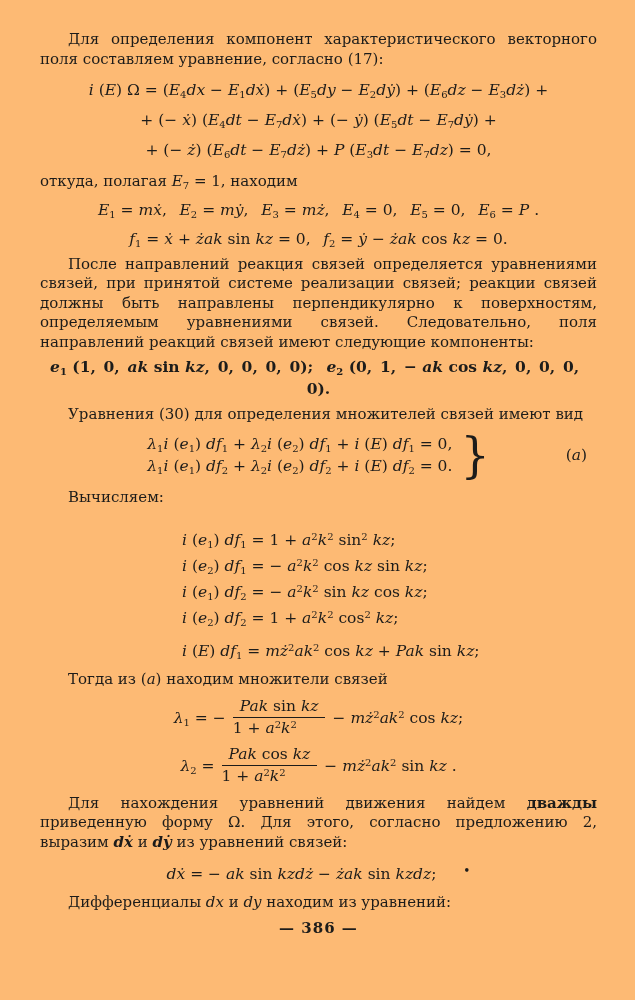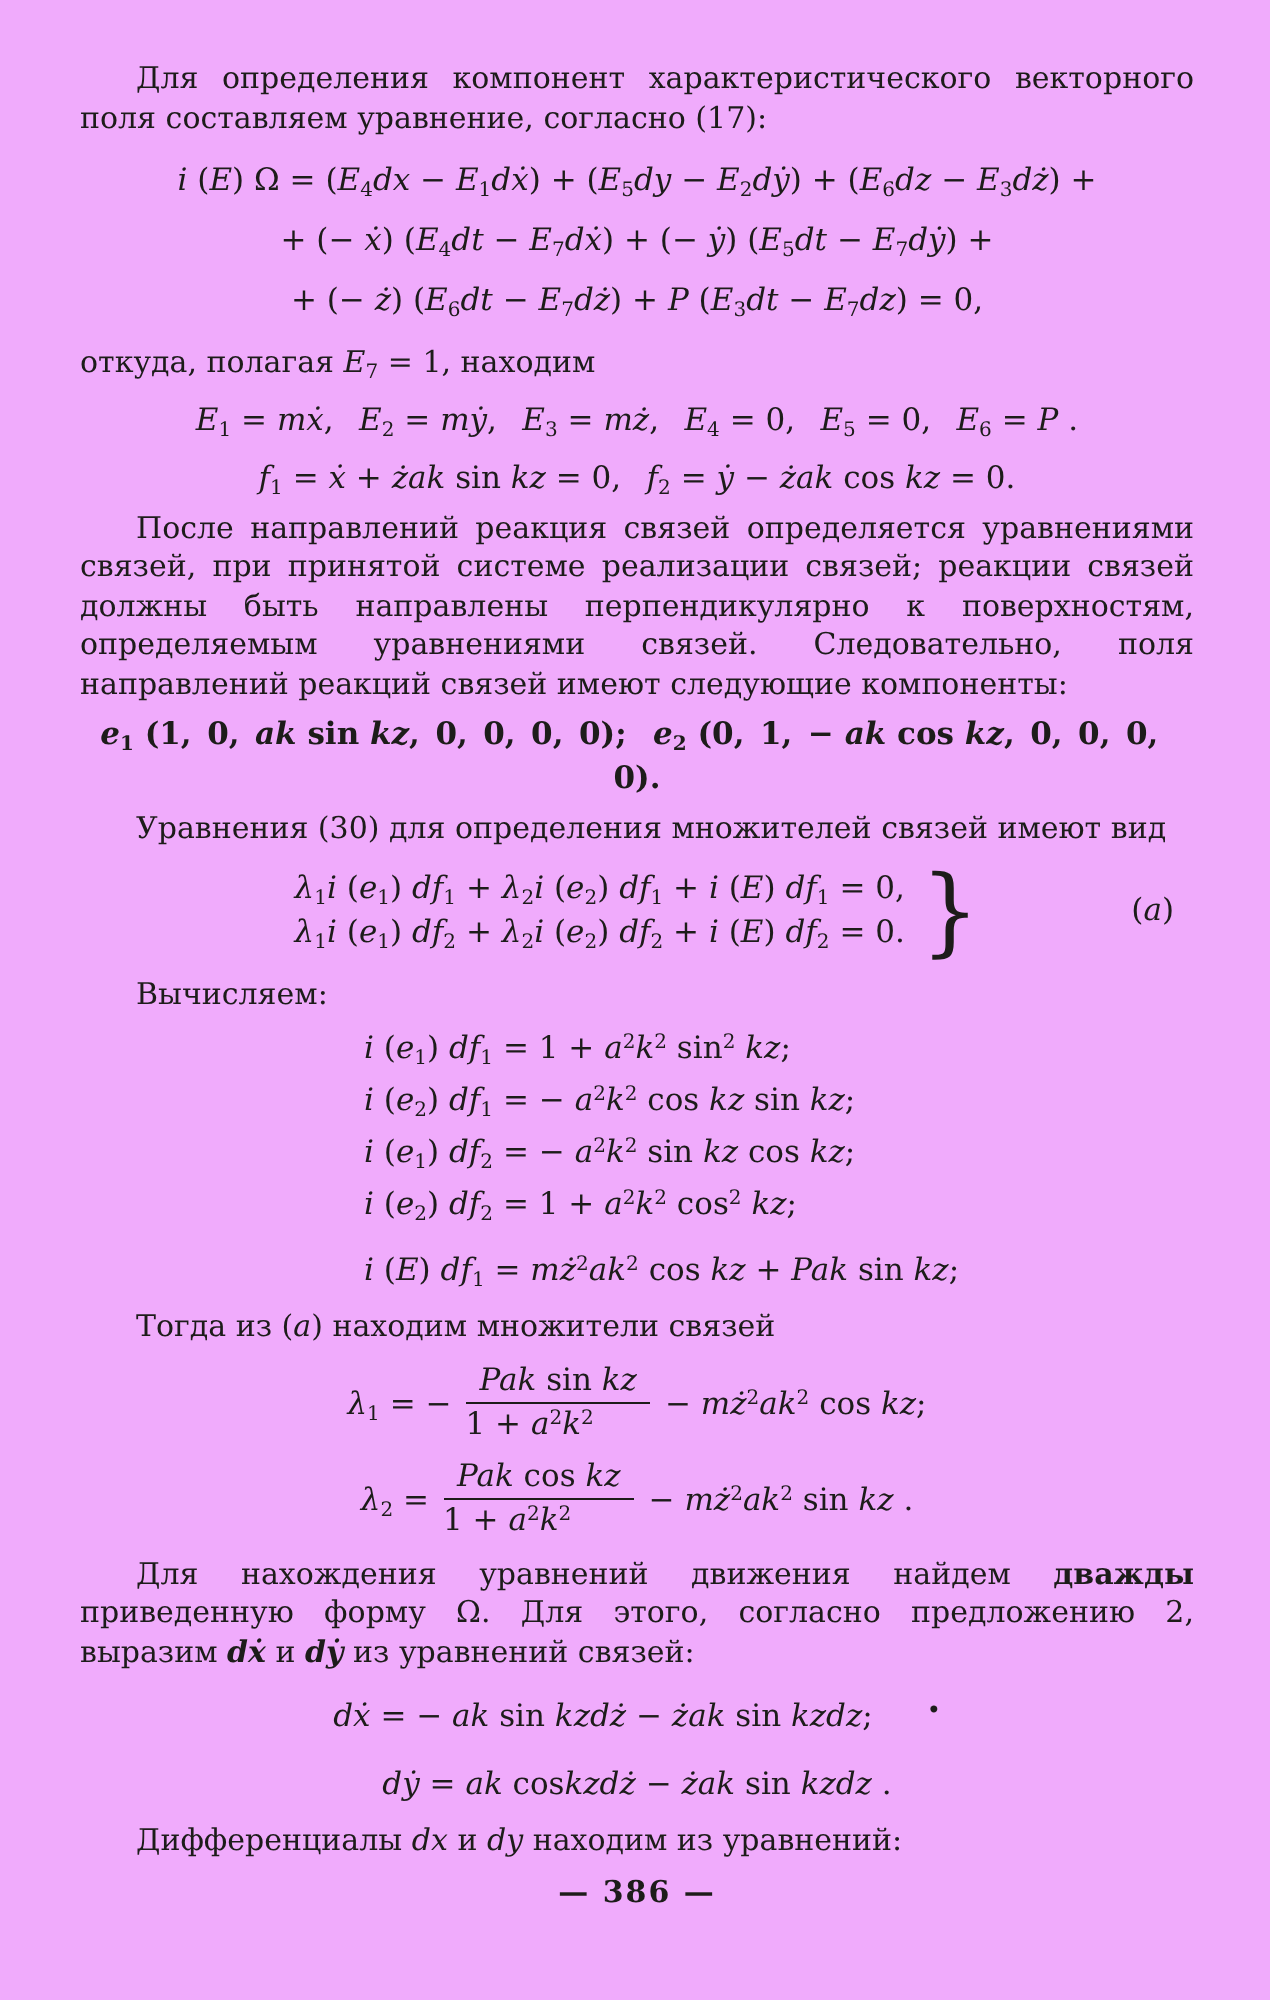--- a/index.html
+++ b/index.html
@@ -1,19 +1,19 @@
 <!DOCTYPE html>
 <html><head>
 <meta charset="utf-8">
 <style>
   html,body{margin:0;padding:0;background:#e9e7e2;}
   .page{
     position:relative;
     width:635px;height:1000px;
-    background:#f0abfc;
+    background:#fdba74;
     color:#1d1c1a;
     font-family:"DejaVu Serif","Liberation Serif",serif;
     font-size:15px;
     box-sizing:border-box;
     padding:30px 38px 0 40px;
     overflow:hidden;
   }
   .para{margin:0;text-align:justify;line-height:19.5px;text-indent:28px;}
   .noindent{text-indent:0;}
   i{font-style:italic;}
@@ -26,21 +26,21 @@
   .p-reactions{line-height:19.5px;}
   
   .eq-system-wrap{position:relative;margin-top:4px;height:52px;
     display:flex;justify-content:center;align-items:center;}
   .eq-system{font-size:15.5px;line-height:22px;text-align:left;}
   .brace{font-size:46px;font-weight:400;margin-left:8px;
     transform:scaleY(1.05);display:inline-block;color:#1d1c1a;}
   .eq-label{position:absolute;right:10px;top:50%;transform:translateY(-50%);
     font-size:15.5px;}
   
-  .eq-calc{margin-top:4px;margin-left:142px;text-align:left;
+  .eq-calc{margin-top:20px;margin-left:142px;text-align:left;
     font-size:15.5px;line-height:26px;}
   .eq-calc .gap{margin-top:7px;}
   
   .frac-row{display:flex;justify-content:center;align-items:center;
     margin-top:8px;height:40px;font-size:15.5px;}
   .frac{display:inline-block;margin:0 7px;line-height:17px;}
   .frac .num{display:block;padding:0 7px 2px;border-bottom:1.2px solid #1d1c1a;}
   .frac .den{display:block;padding-top:2px;}
   .eq-dx{margin-top:8px;}
   .eq-dy{margin-top:12px;}
@@ -115,19 +115,18 @@
     <span>− <i>mż</i><sup>2</sup><i>ak</i><sup>2</sup> sin <i>kz</i> .</span>
   </div>
 
   <p class="para mt8">Для нахождения уравнений движения найдем <b>дважды</b> приведенную форму Ω. Для этого, согласно предложению 2, выразим <b><i>dẋ</i></b> и <b><i>dẏ</i></b> из уравнений связей:</p>
 
   <div class="eq eq-dx">
     <span><i>dẋ</i> = − <i>ak</i> sin <i>kzdż</i> − <i>żak</i> sin <i>kzdz</i>;</span>
     <span class="dot-mark">•</span>
   </div>
 
-  <div class="eq eq-dy"><i>dẏ</i> = <i>ak</i> cos<i>kzdż</i> − <i>żak</i> sin <i>kzdz</i> .</div>
 
   <p class="para p-diff">Дифференциалы <i>dx</i> и <i>dy</i> находим из уравнений:</p>
 
   <div class="pagenum">— 386 —</div>
 
 </div>
 
 </body></html>

